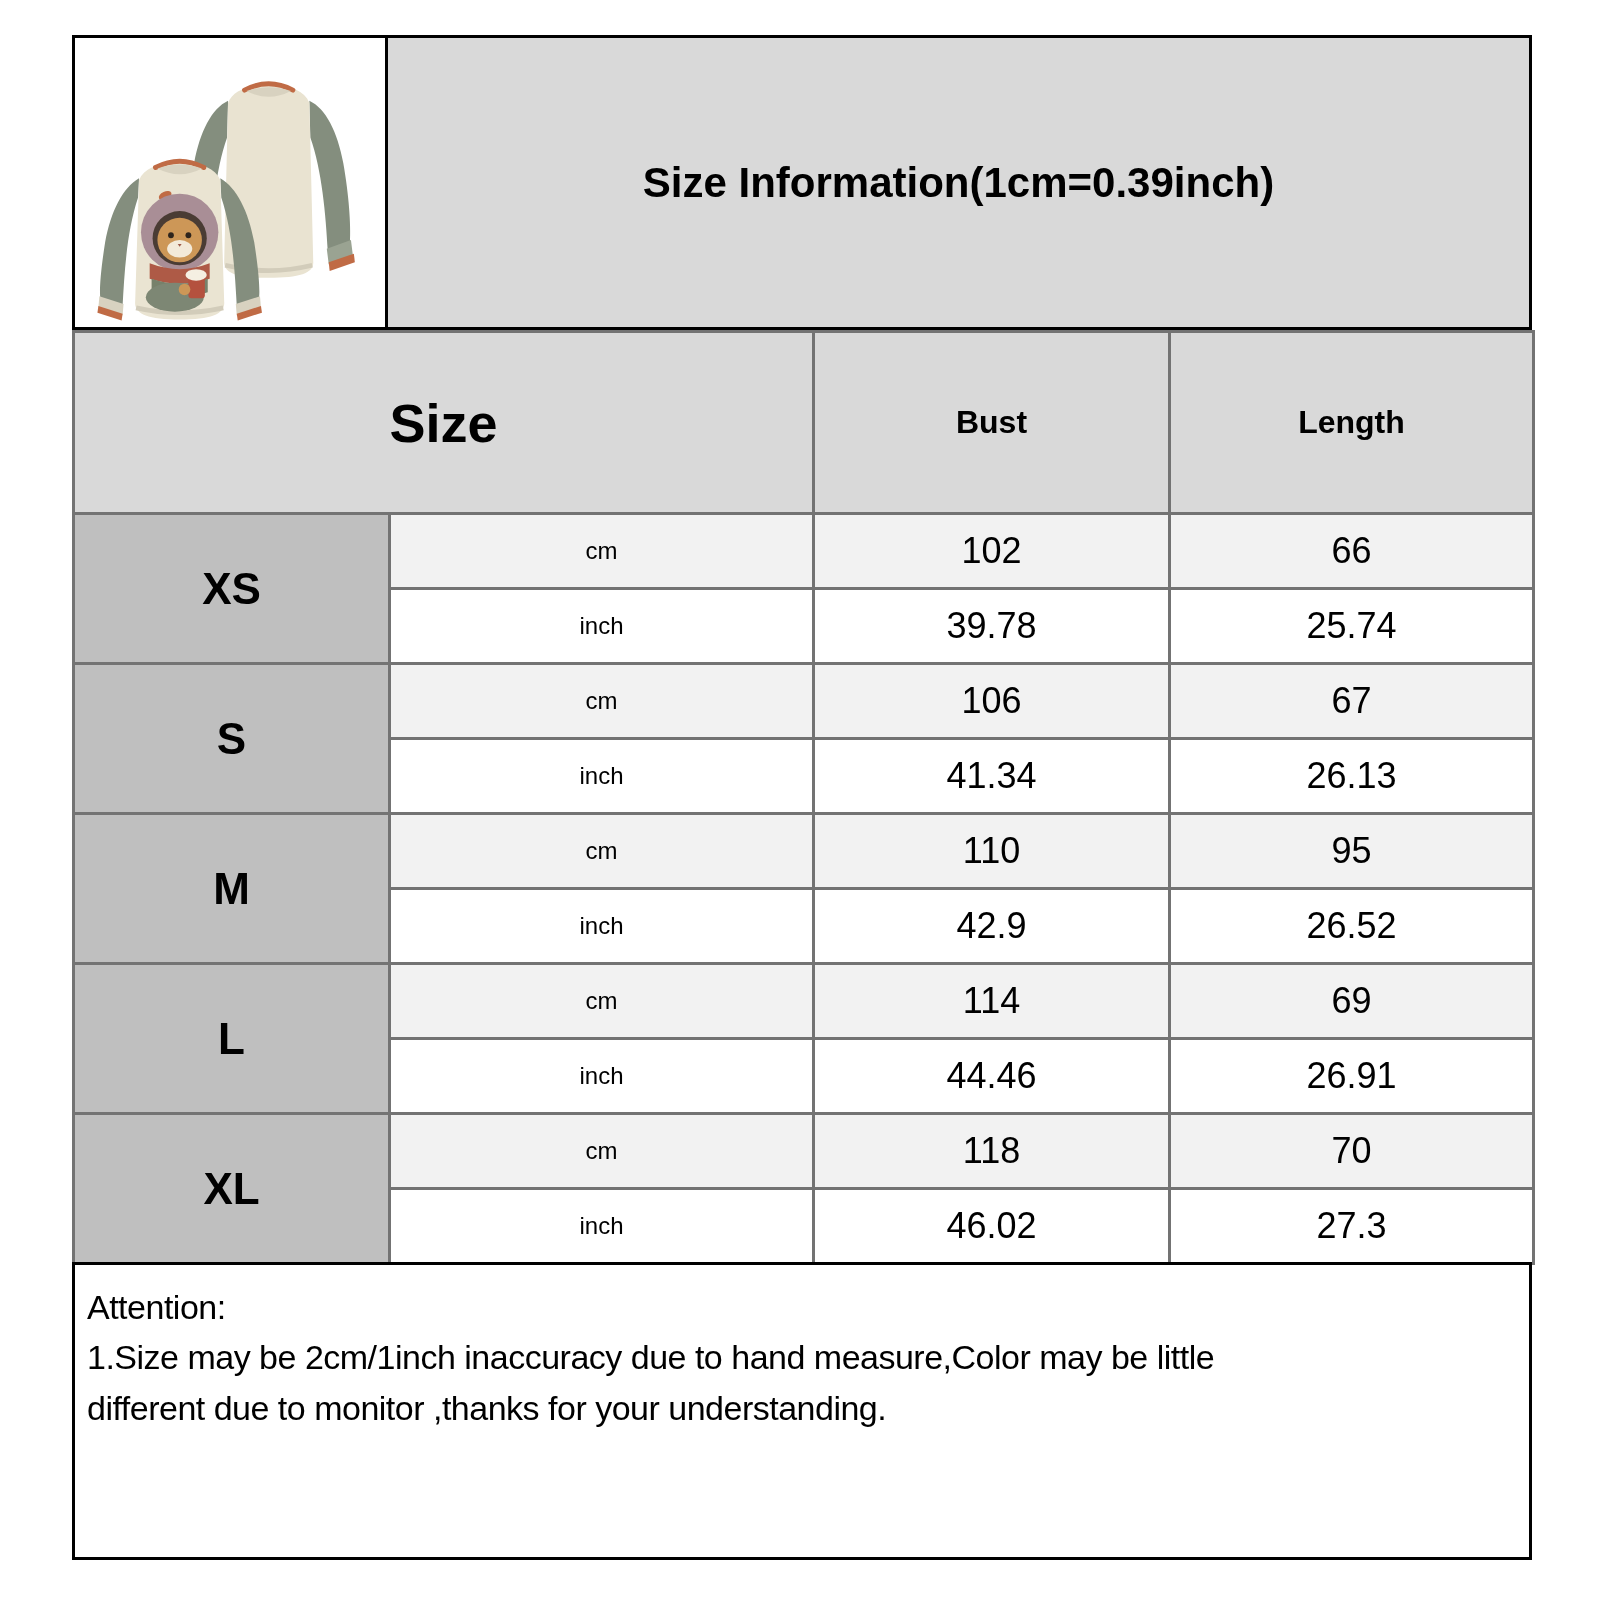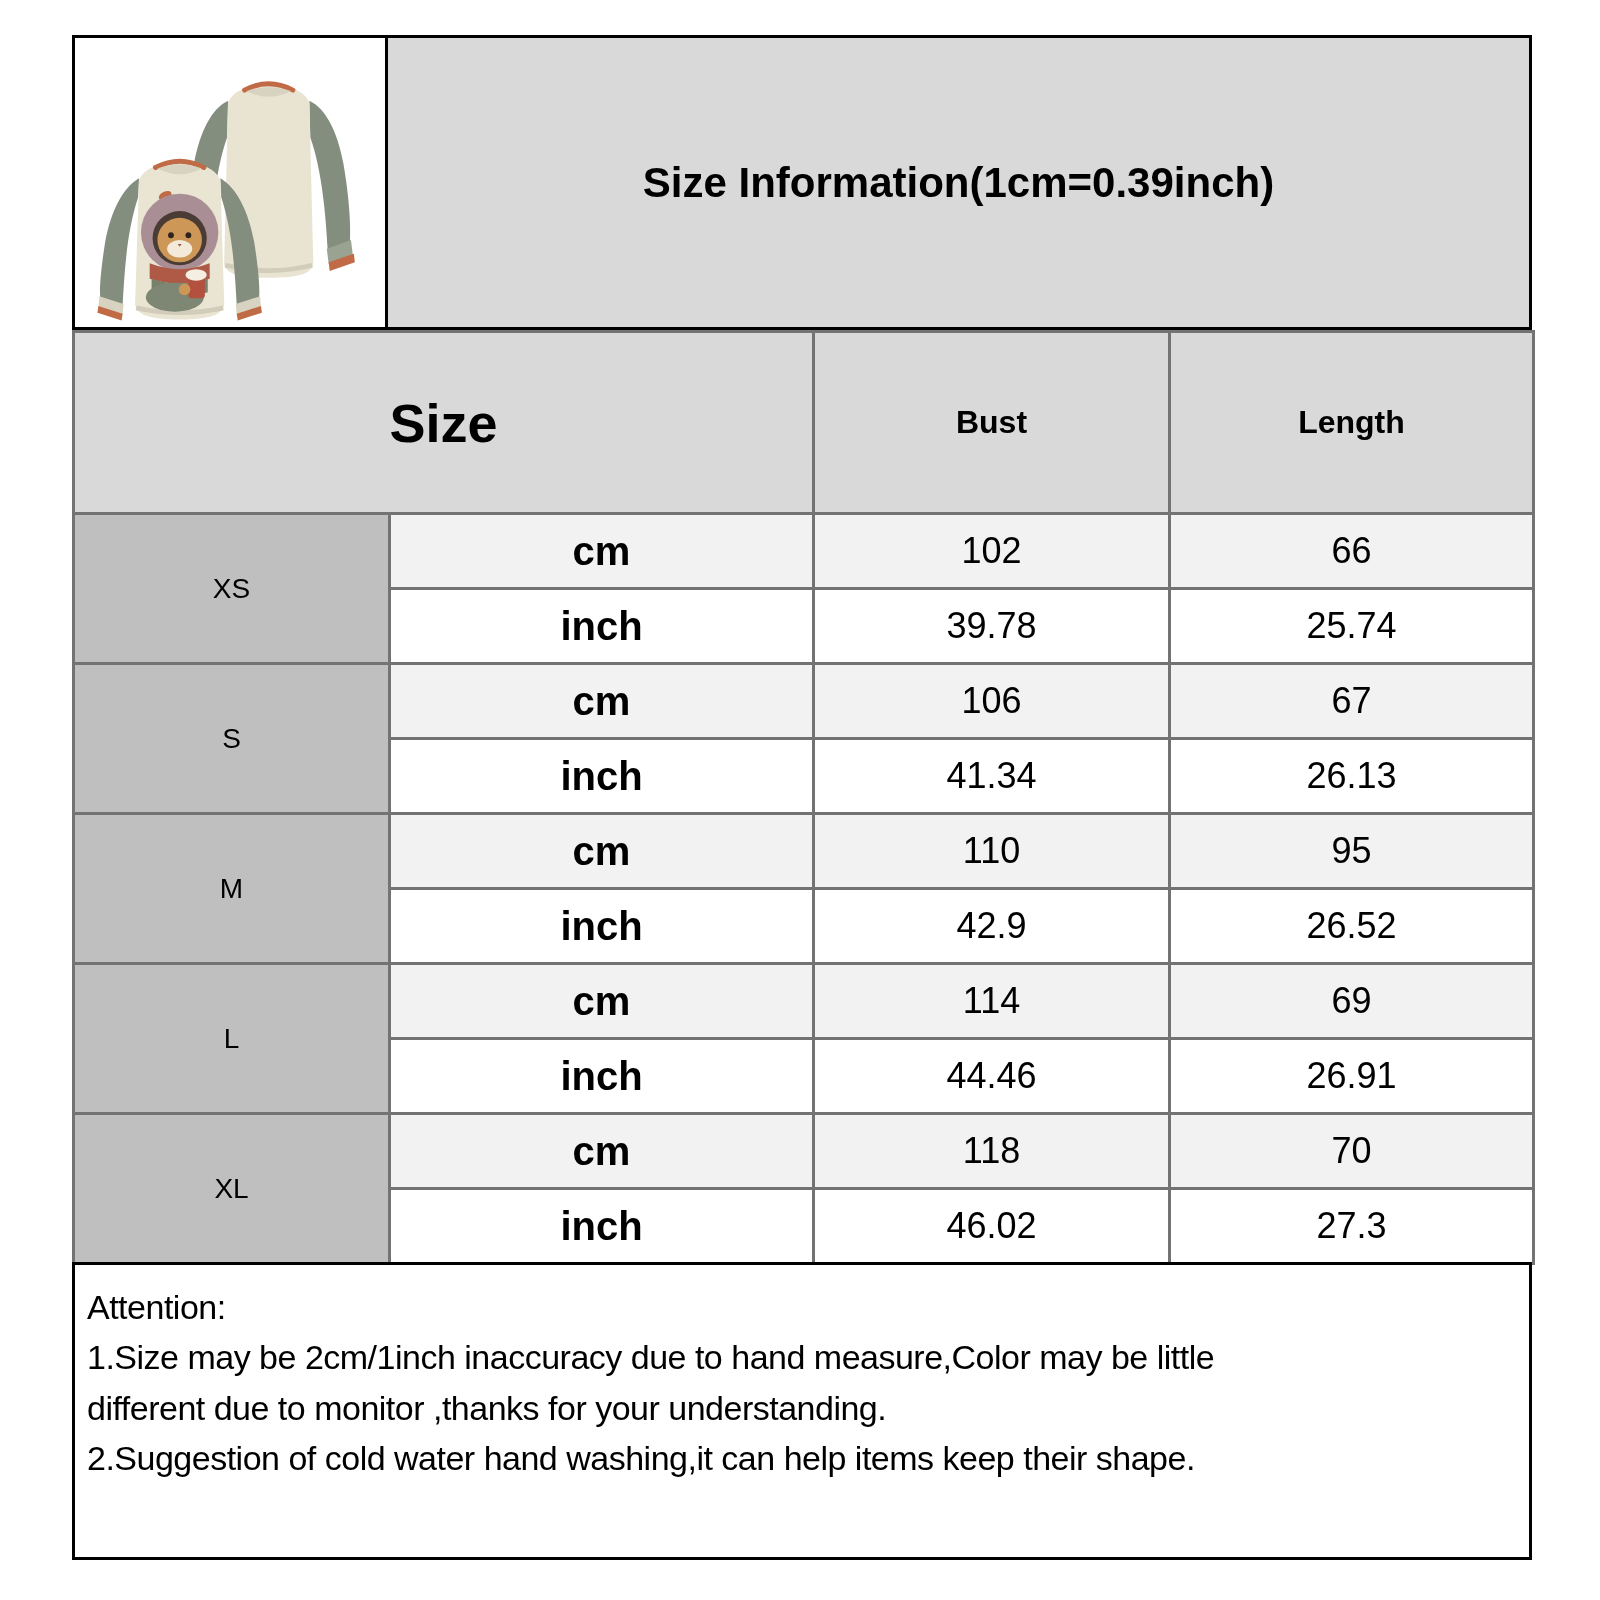--- a/index.html
+++ b/index.html
@@ -23,22 +23,22 @@
   .size-table{
     position:absolute;left:72px;top:330px;width:1460px;
     border-collapse:collapse;table-layout:fixed;
   }
   .size-table td,.size-table th{
     border:3px solid #737373;text-align:center;vertical-align:middle;padding:0;
   }
   .header-row th{background:#d9d9d9;height:179px;}
   .size-header{font-size:54px;font-weight:bold;}
   .col-header{font-size:32px;font-weight:bold;}
-  .size-cell{background:#bfbfbf;font-size:28px;font-weight:normal;}
-  .unit-cell{font-size:40px;font-weight:bold;}
+  .size-cell{background:#bfbfbf;font-size:44px;font-weight:bold;}
+  .unit-cell{font-size:24px;font-weight:normal;}
   .val-cell{font-size:36px;font-weight:normal;}
   tr.cm-row td{background:#f2f2f2;height:72px;}
   tr.inch-row td{background:#ffffff;height:72px;}
   tr.cm-row td.size-cell{background:#bfbfbf;}
   
   .attention-box{
     position:absolute;left:72px;top:1262px;width:1460px;height:298px;
     border:3px solid #000;box-sizing:border-box;background:#ffffff;
     padding:17px 12px;font-size:34px;line-height:1.48;letter-spacing:-0.5px;
   }
@@ -175,16 +175,15 @@
       <td class="val-cell">46.02</td>
       <td class="val-cell">27.3</td>
     </tr>
   </tbody>
     </table>
 
   <div class="attention-box">
     <div class="attention-heading">Attention:</div>
     <div class="attention-note">1.Size may be 2cm/1inch inaccuracy due to hand measure,Color may be little
 different due to monitor ,thanks for your understanding.</div>
-    <div class="attention-note">2.Suggestion of cold water hand washing,it can help items keep their shape.</div>
   </div>
 
 </div>
 
 </body></html>

